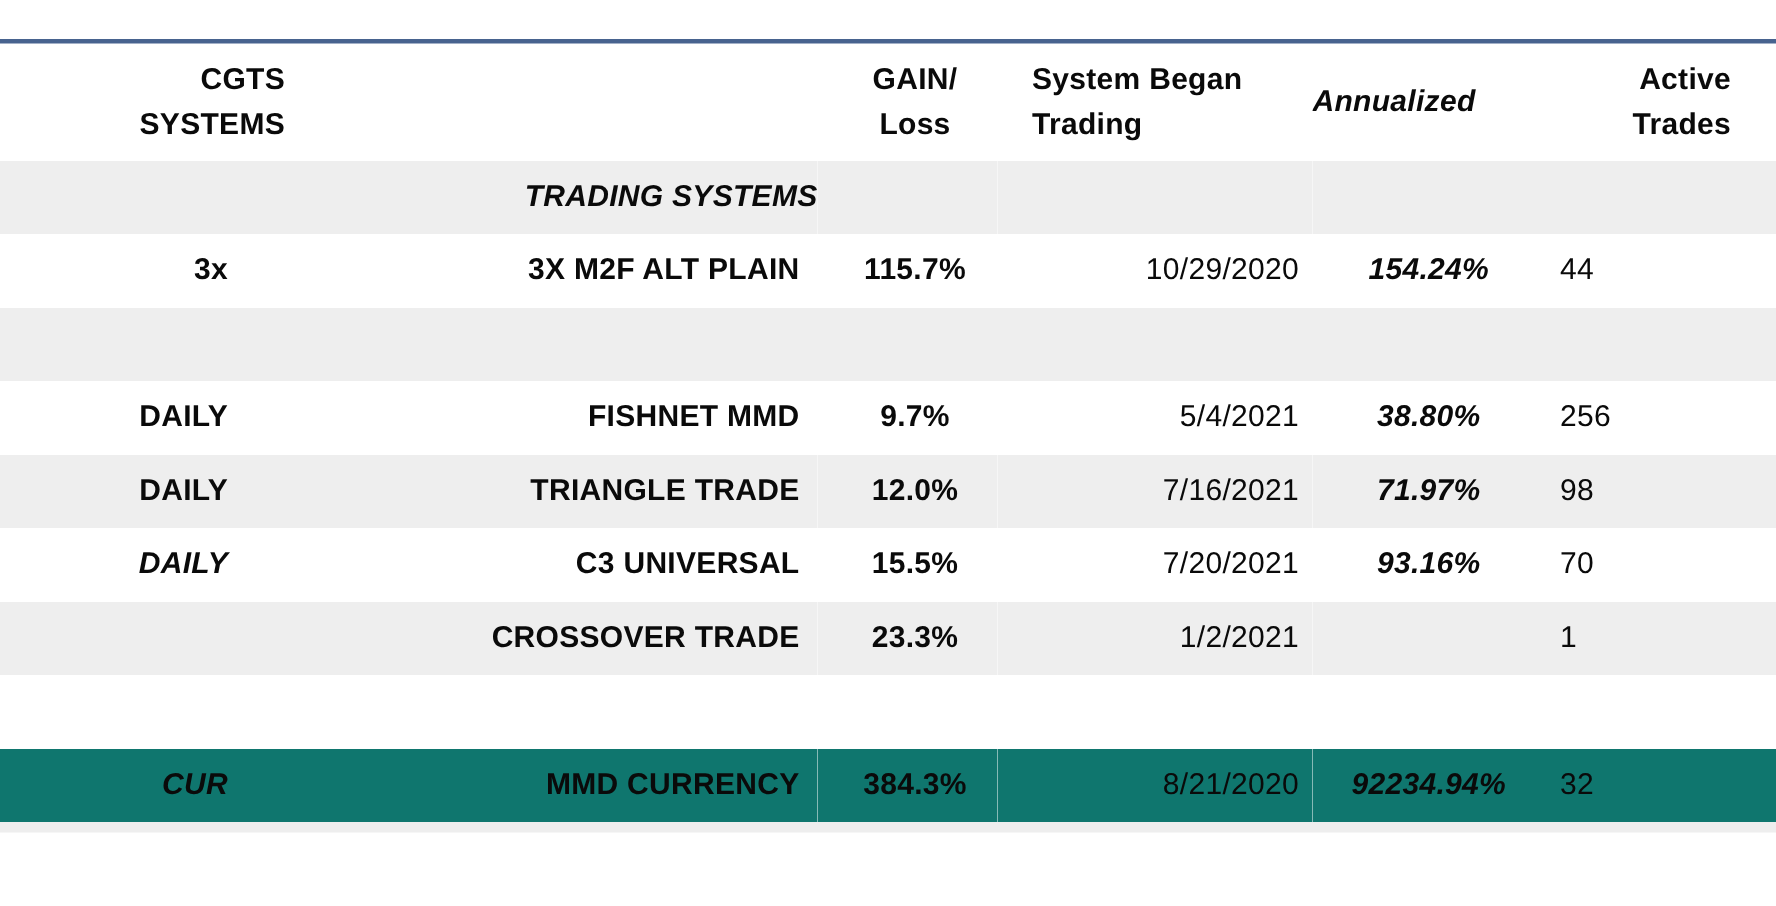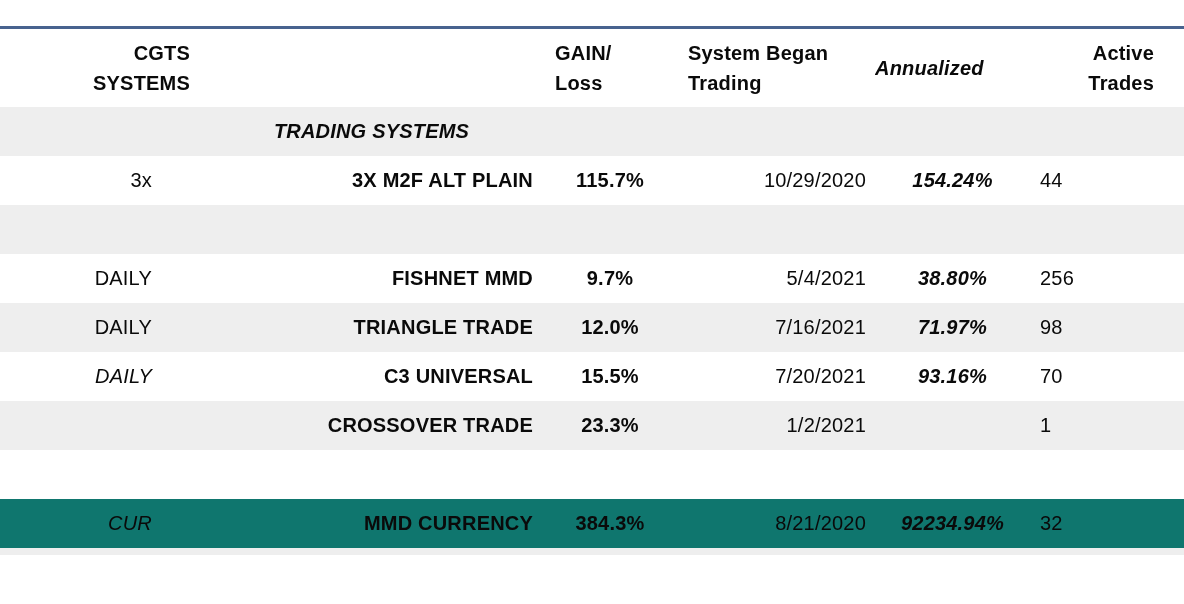--- a/index.html
+++ b/index.html
@@ -29,28 +29,28 @@
     white-space: nowrap;
     letter-spacing: 0.2px;
   }
   thead tr { height: 78px; }
   tbody tr { height: 49px; }
   tbody tr.partial { height: 7px; }
   .stripe { background: #eeeeee; }
 
   th { font-weight: 700; line-height: 30px; }
   th.code-hdr   { text-align: right; padding-left: 72px; }
-  th.gain-hdr   { text-align: left; padding-left: 10px; }
+  th.gain-hdr   { text-align: center; padding-left: 10px; }
   th.began-hdr  { text-align: left;   padding-left: 23px; }
   th.annual-hdr { text-align: left; padding-right: 10px; font-style: italic; }
   th.trades-hdr { text-align: right; padding-right: 30px; }
 
-  td.code   { text-align: right;  padding-right: 38px; font-weight: 400; }
+  td.code   { text-align: right;  padding-right: 38px; font-weight: 700; }
   td.name   { text-align: right;  padding-right: 12px; font-weight: 700; }
-  td.section{ text-align: center;   padding-left: 8px;   font-weight: 700; font-style: italic; margin-top: 17px; }
+  td.section{ text-align: right;   padding-left: 8px;   font-weight: 700; font-style: italic; margin-top: 17px; }
   td.gain   { text-align: center; padding-left: 10px;  font-weight: 700; }
   td.began  { text-align: right;  padding-right: 9px;  font-weight: 400; }
   td.annual { text-align: center; padding-right: 10px; font-weight: 700; font-style: italic; }
   td.trades { text-align: left; padding-right: 30px; font-weight: 400; }
   .italic   { font-style: italic; }
 </style>
 </head>
 <body>
 
 <div class="top-gap"></div>

